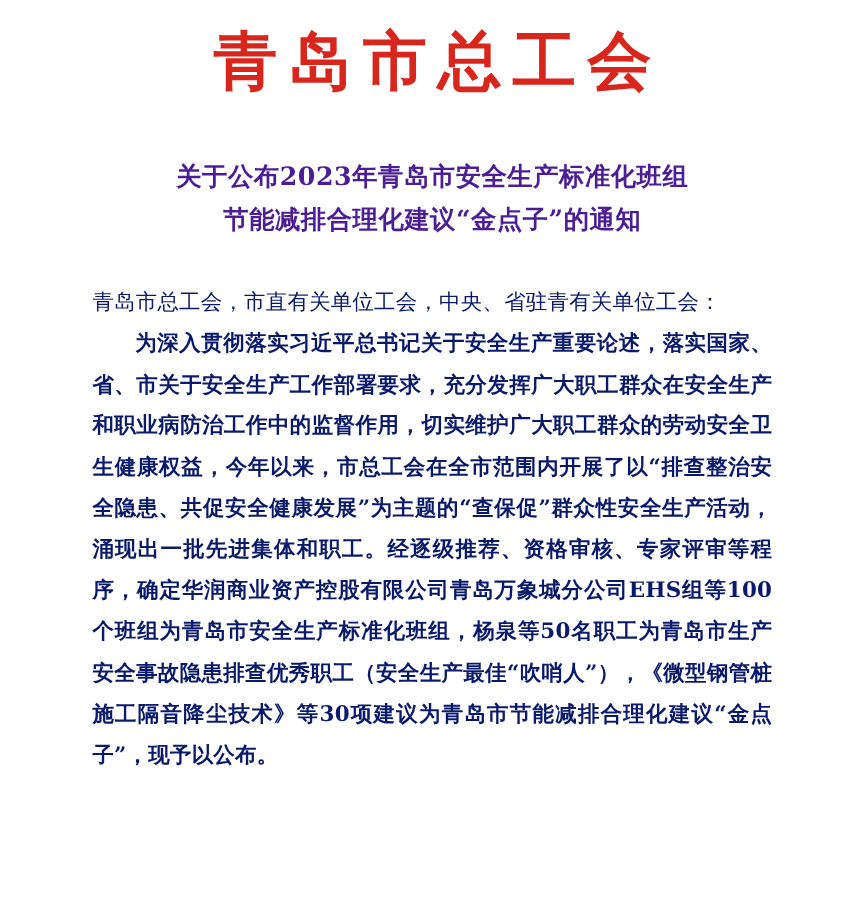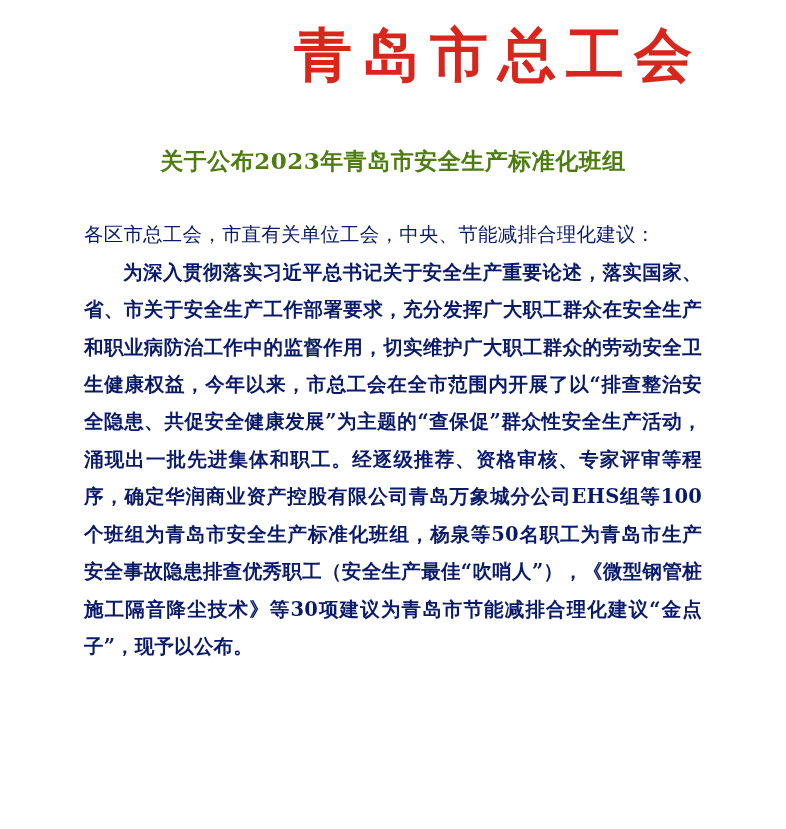--- a/index.html
+++ b/index.html
@@ -16,34 +16,34 @@
   }
   .page {
     position: relative;
     width: 786px;
     height: 829px;
     box-sizing: border-box;
     padding: 0 84px;
   }
   .masthead {
     margin-top: 22px;
-    text-align: right;
+    text-align: center;
     color: #d9261c;
     font-family: "DejaVu Serif", "Liberation Serif", serif;
     font-weight: 700;
     font-size: 58px;
     line-height: 1.15;
     letter-spacing: 10px;
     text-indent: 10px;
     white-space: nowrap;
   }
   .title-block {
     margin-top: 52px;
     text-align: center;
-    color: #4d7c0f;
+    color: #4c1d95;
     font-weight: 700;
     font-size: 23px;
     line-height: 1.72;
     letter-spacing: 0.5px;
   }
   .title-line {
     display: block;
     white-space: nowrap;
   }
   .body-block {
@@ -68,20 +68,21 @@
 </style>
 </head>
 <body>
 
 <div class="page">
 
   <div class="masthead">青岛市总工会</div>
 
   <div class="title-block">
     <span class="title-line">关于公布2023年青岛市安全生产标准化班组</span>
+    <span class="title-line">节能减排合理化建议“金点子”的通知</span>
   </div>
 
   <div class="body-block">
-    <p class="salutation">各区市总工会，市直有关单位工会，中央、节能减排合理化建议：</p>
+    <p class="salutation">青岛市总工会，市直有关单位工会，中央、省驻青有关单位工会：</p>
     <p class="para indent">为深入贯彻落实习近平总书记关于安全生产重要论述，落实国家、省、市关于安全生产工作部署要求，充分发挥广大职工群众在安全生产和职业病防治工作中的监督作用，切实维护广大职工群众的劳动安全卫生健康权益，今年以来，市总工会在全市范围内开展了以“排查整治安全隐患、共促安全健康发展”为主题的“查保促”群众性安全生产活动，涌现出一批先进集体和职工。经逐级推荐、资格审核、专家评审等程序，确定华润商业资产控股有限公司青岛万象城分公司EHS组等100个班组为青岛市安全生产标准化班组，杨泉等50名职工为青岛市生产安全事故隐患排查优秀职工（安全生产最佳“吹哨人”），《微型钢管桩施工隔音降尘技术》等30项建议为青岛市节能减排合理化建议“金点子”，现予以公布。</p>
   </div>
 
 </div>
 
 </body></html>

